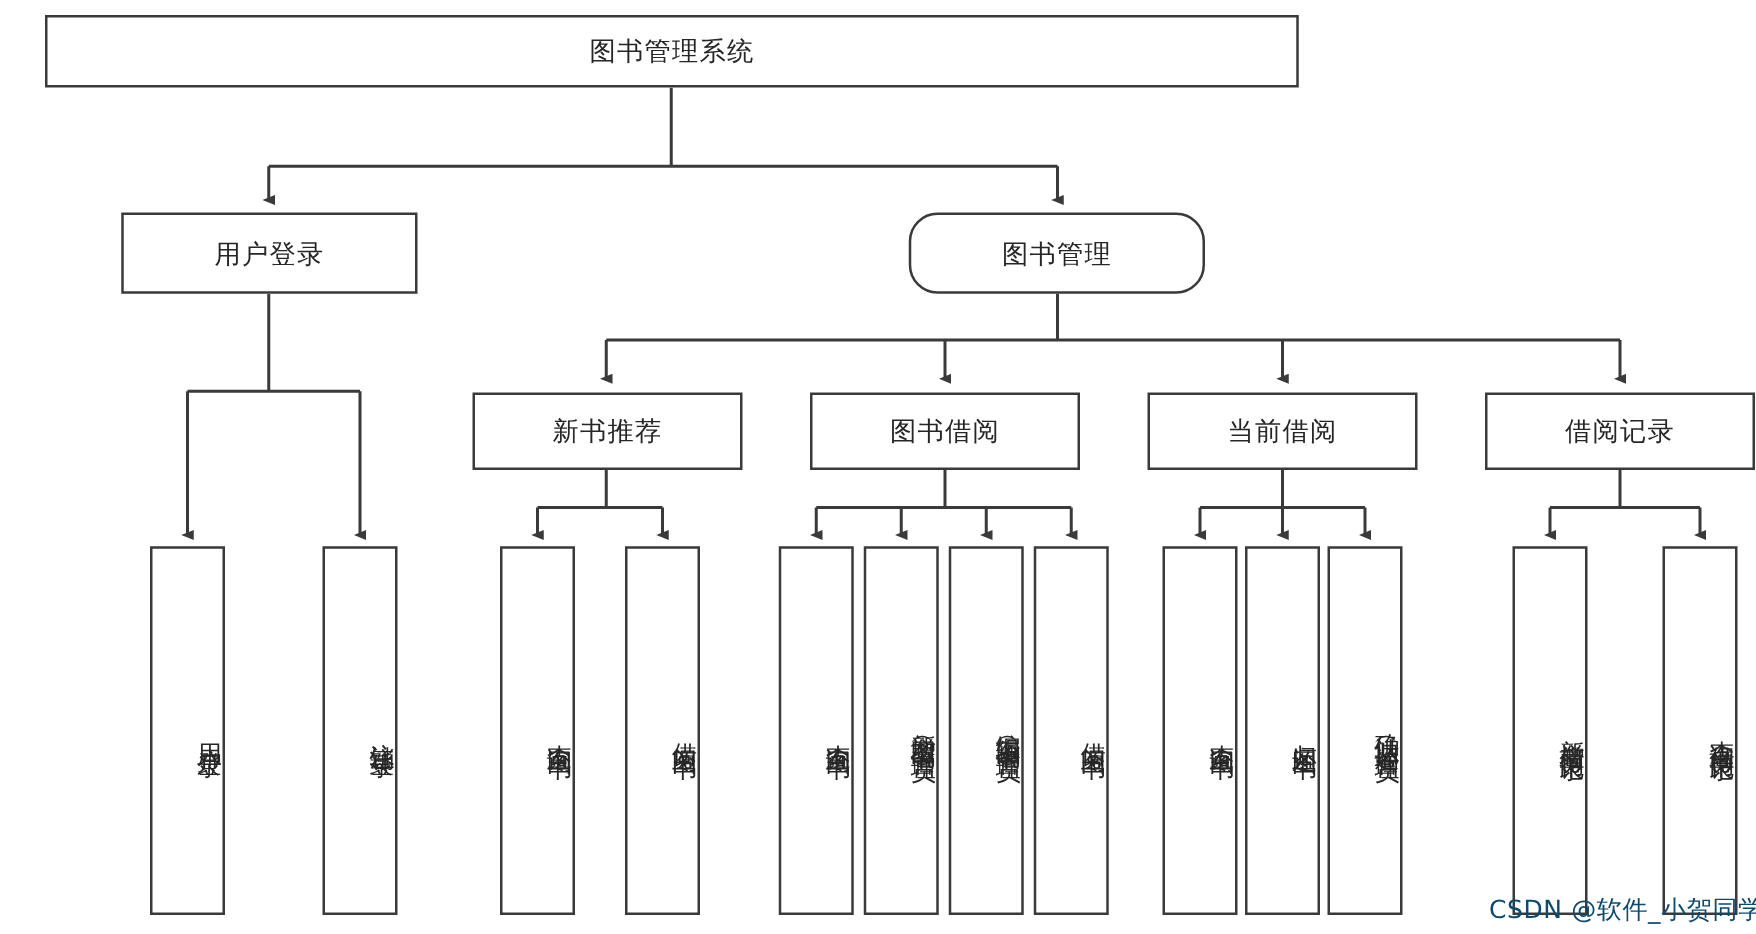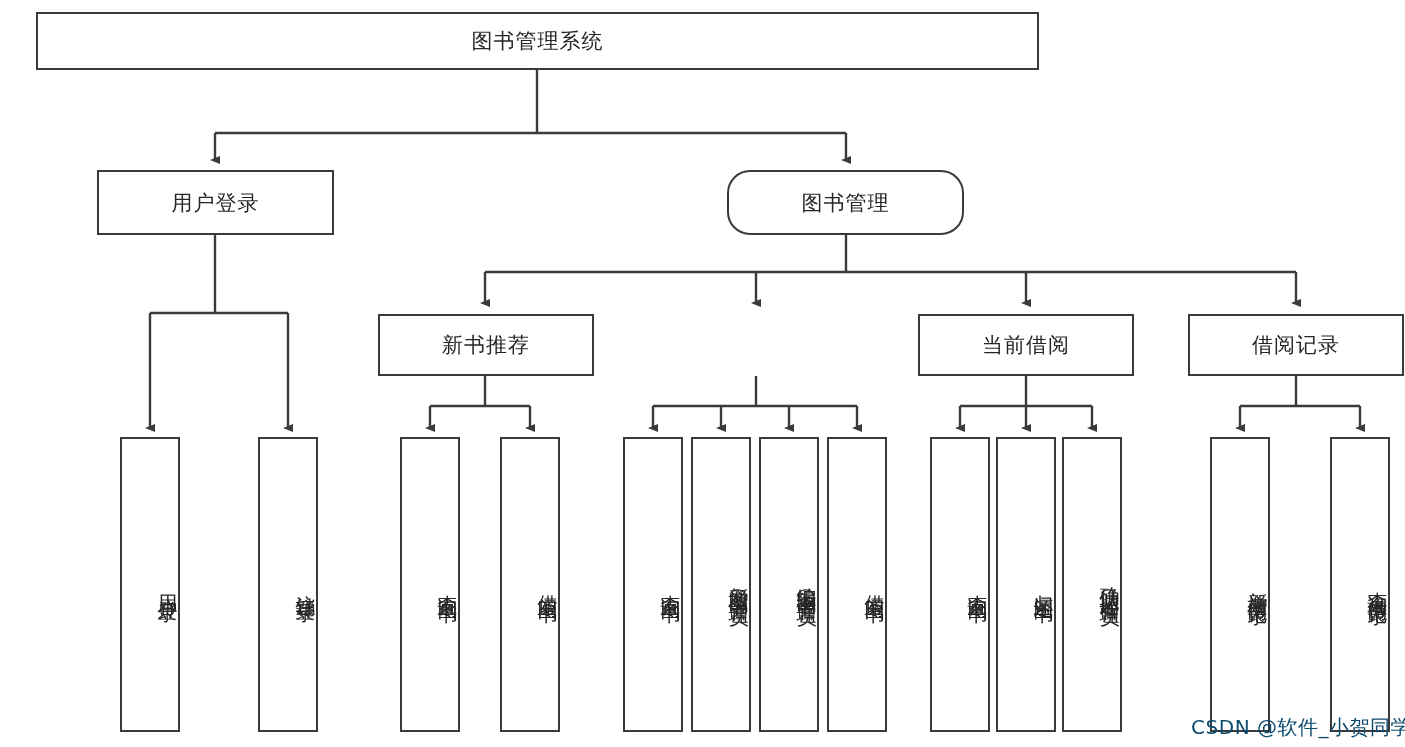--- a/index.html
+++ b/index.html
@@ -78,20 +78,23 @@
   <div class="node h" style="left:81px;top:170px;width:237px;height:65px;">
     <span>用户登录</span>
   </div>
   <div class="node h" style="left:711px;top:170px;width:237px;height:65px;border-radius:23px;">
     <span>图书管理</span>
   </div>
 
   <div class="node h" style="left:362px;top:314px;width:216px;height:62px;">
     <span>新书推荐</span>
   </div>
+  <div class="node h" style="left:632px;top:314px;width:216px;height:62px;">
+    <span>图书借阅</span>
+  </div>
   <div class="node h" style="left:1172px;top:314px;width:216px;height:62px;">
     <span>借阅记录</span>
   </div>
   <div class="node h" style="left:902px;top:314px;width:216px;height:62px;">
     <span>当前借阅</span>
   </div>
 
   <div class="node v" style="left:104px;top:437px;width:60px;height:295px;">
     <span>用户登录</span>
   </div>

